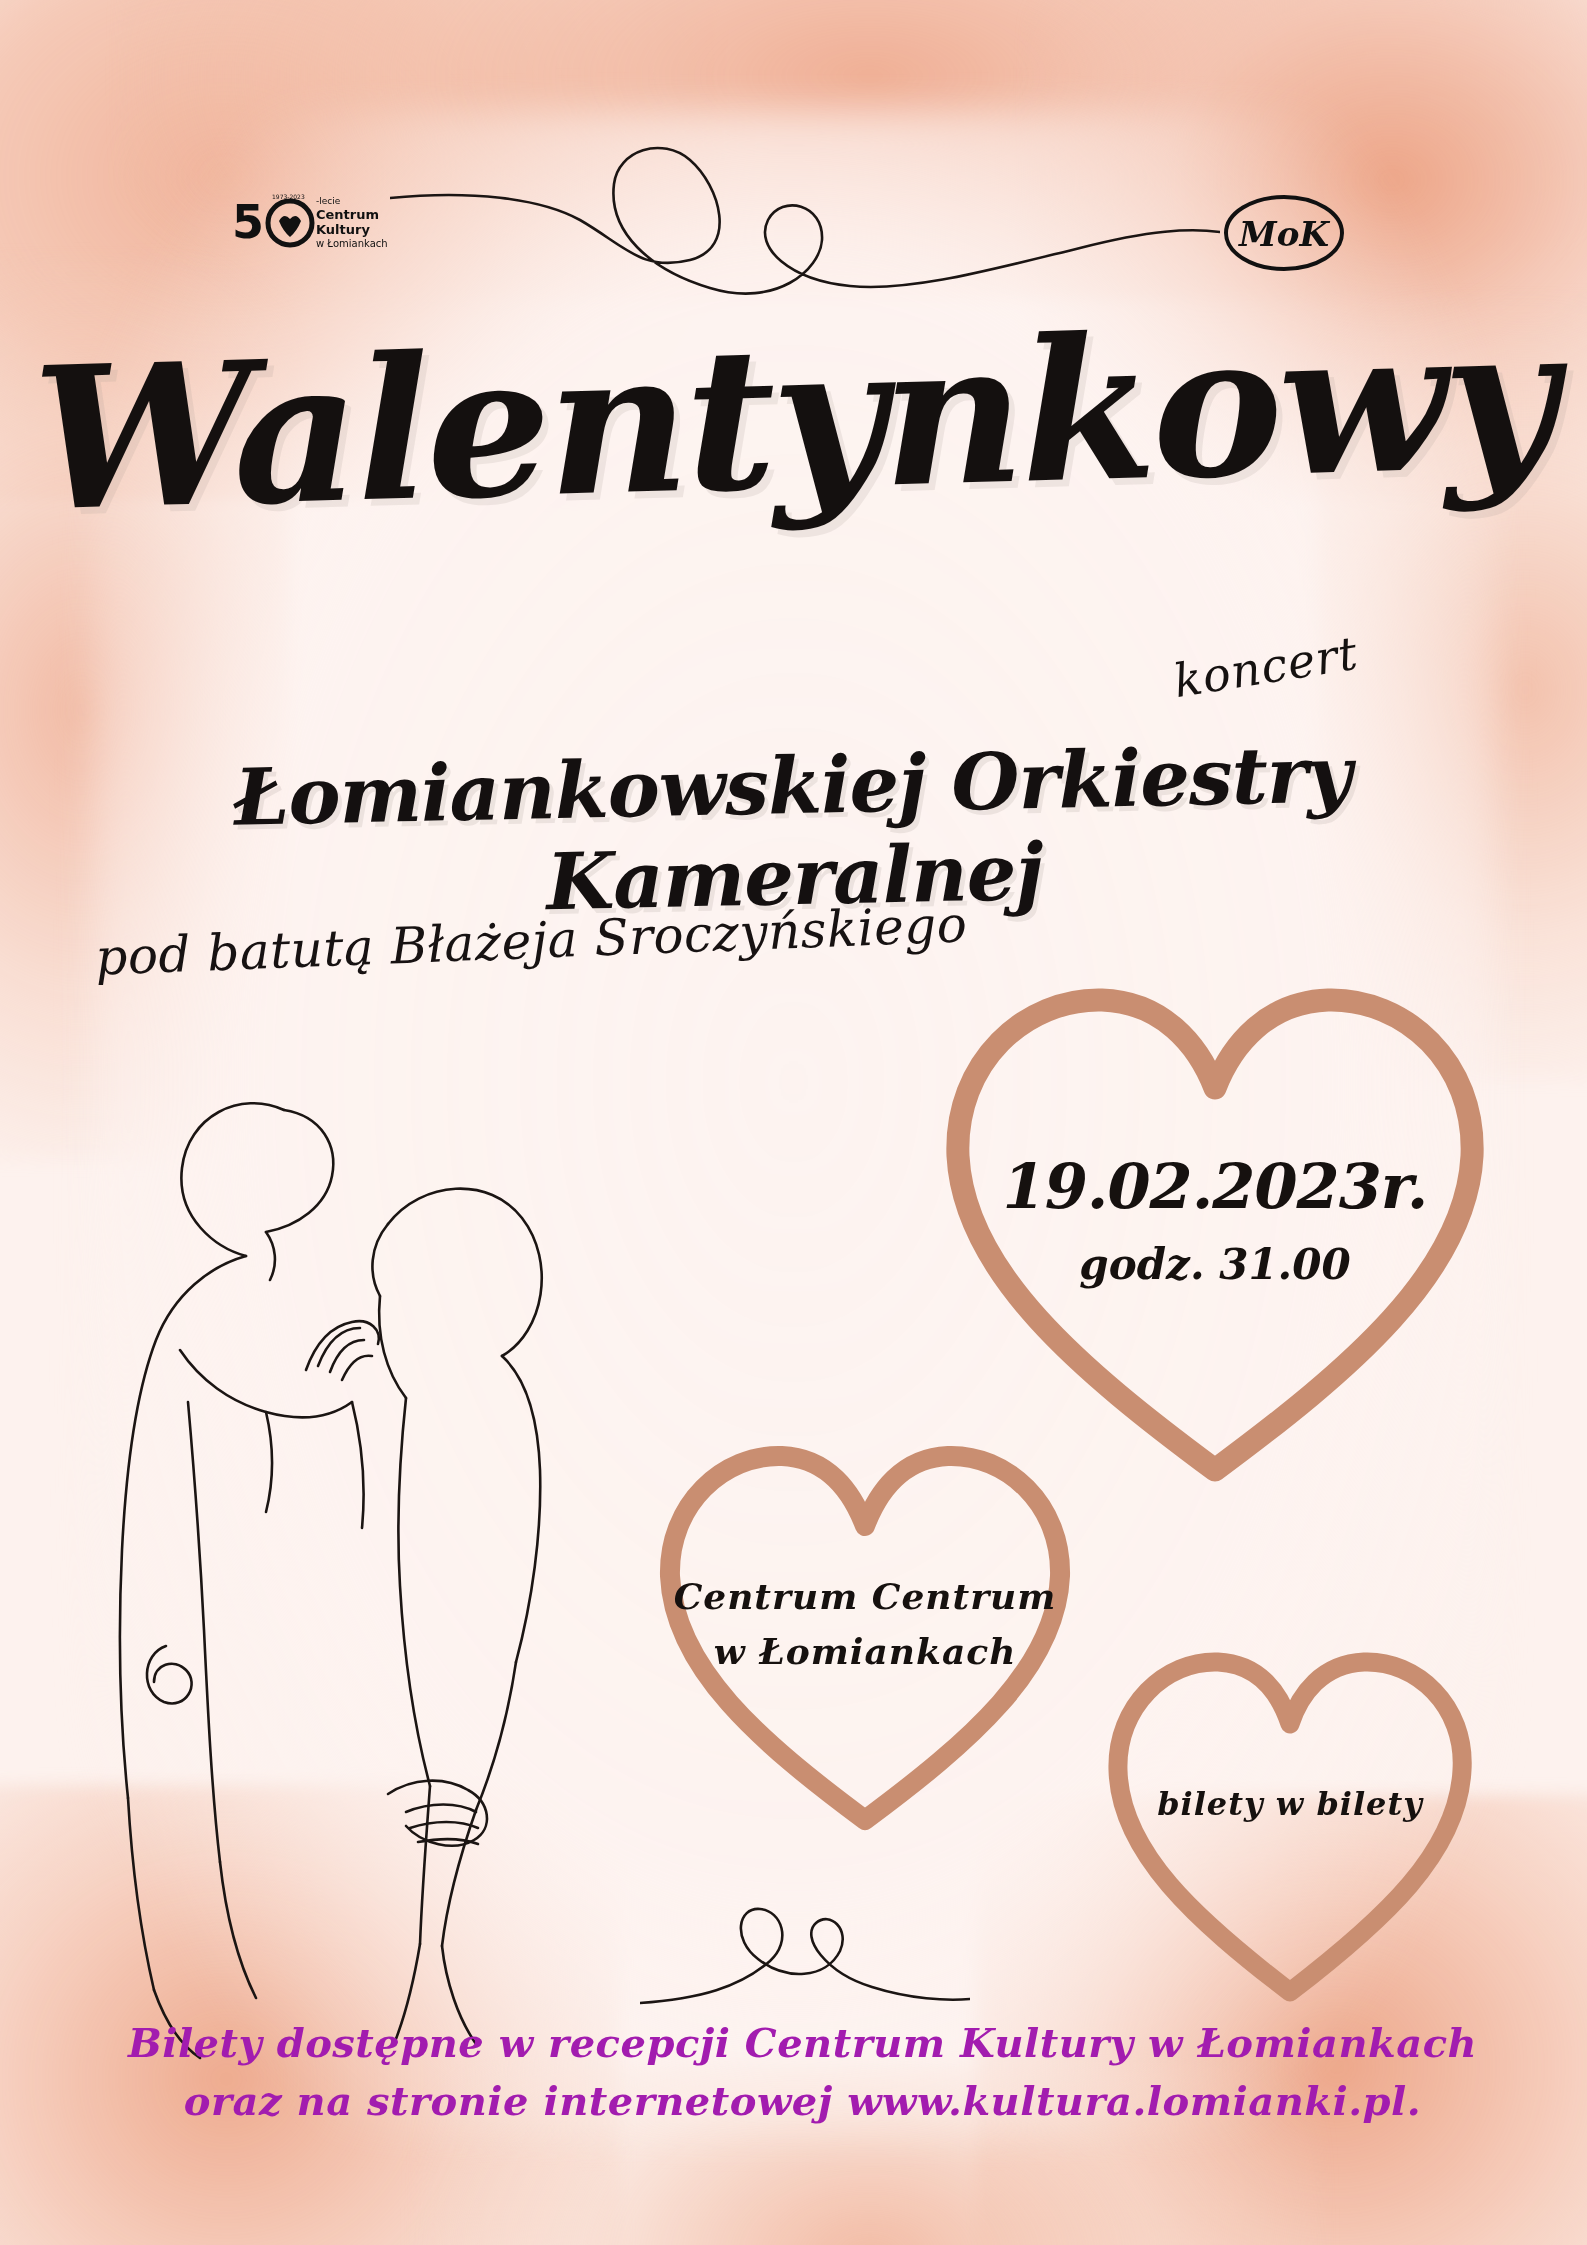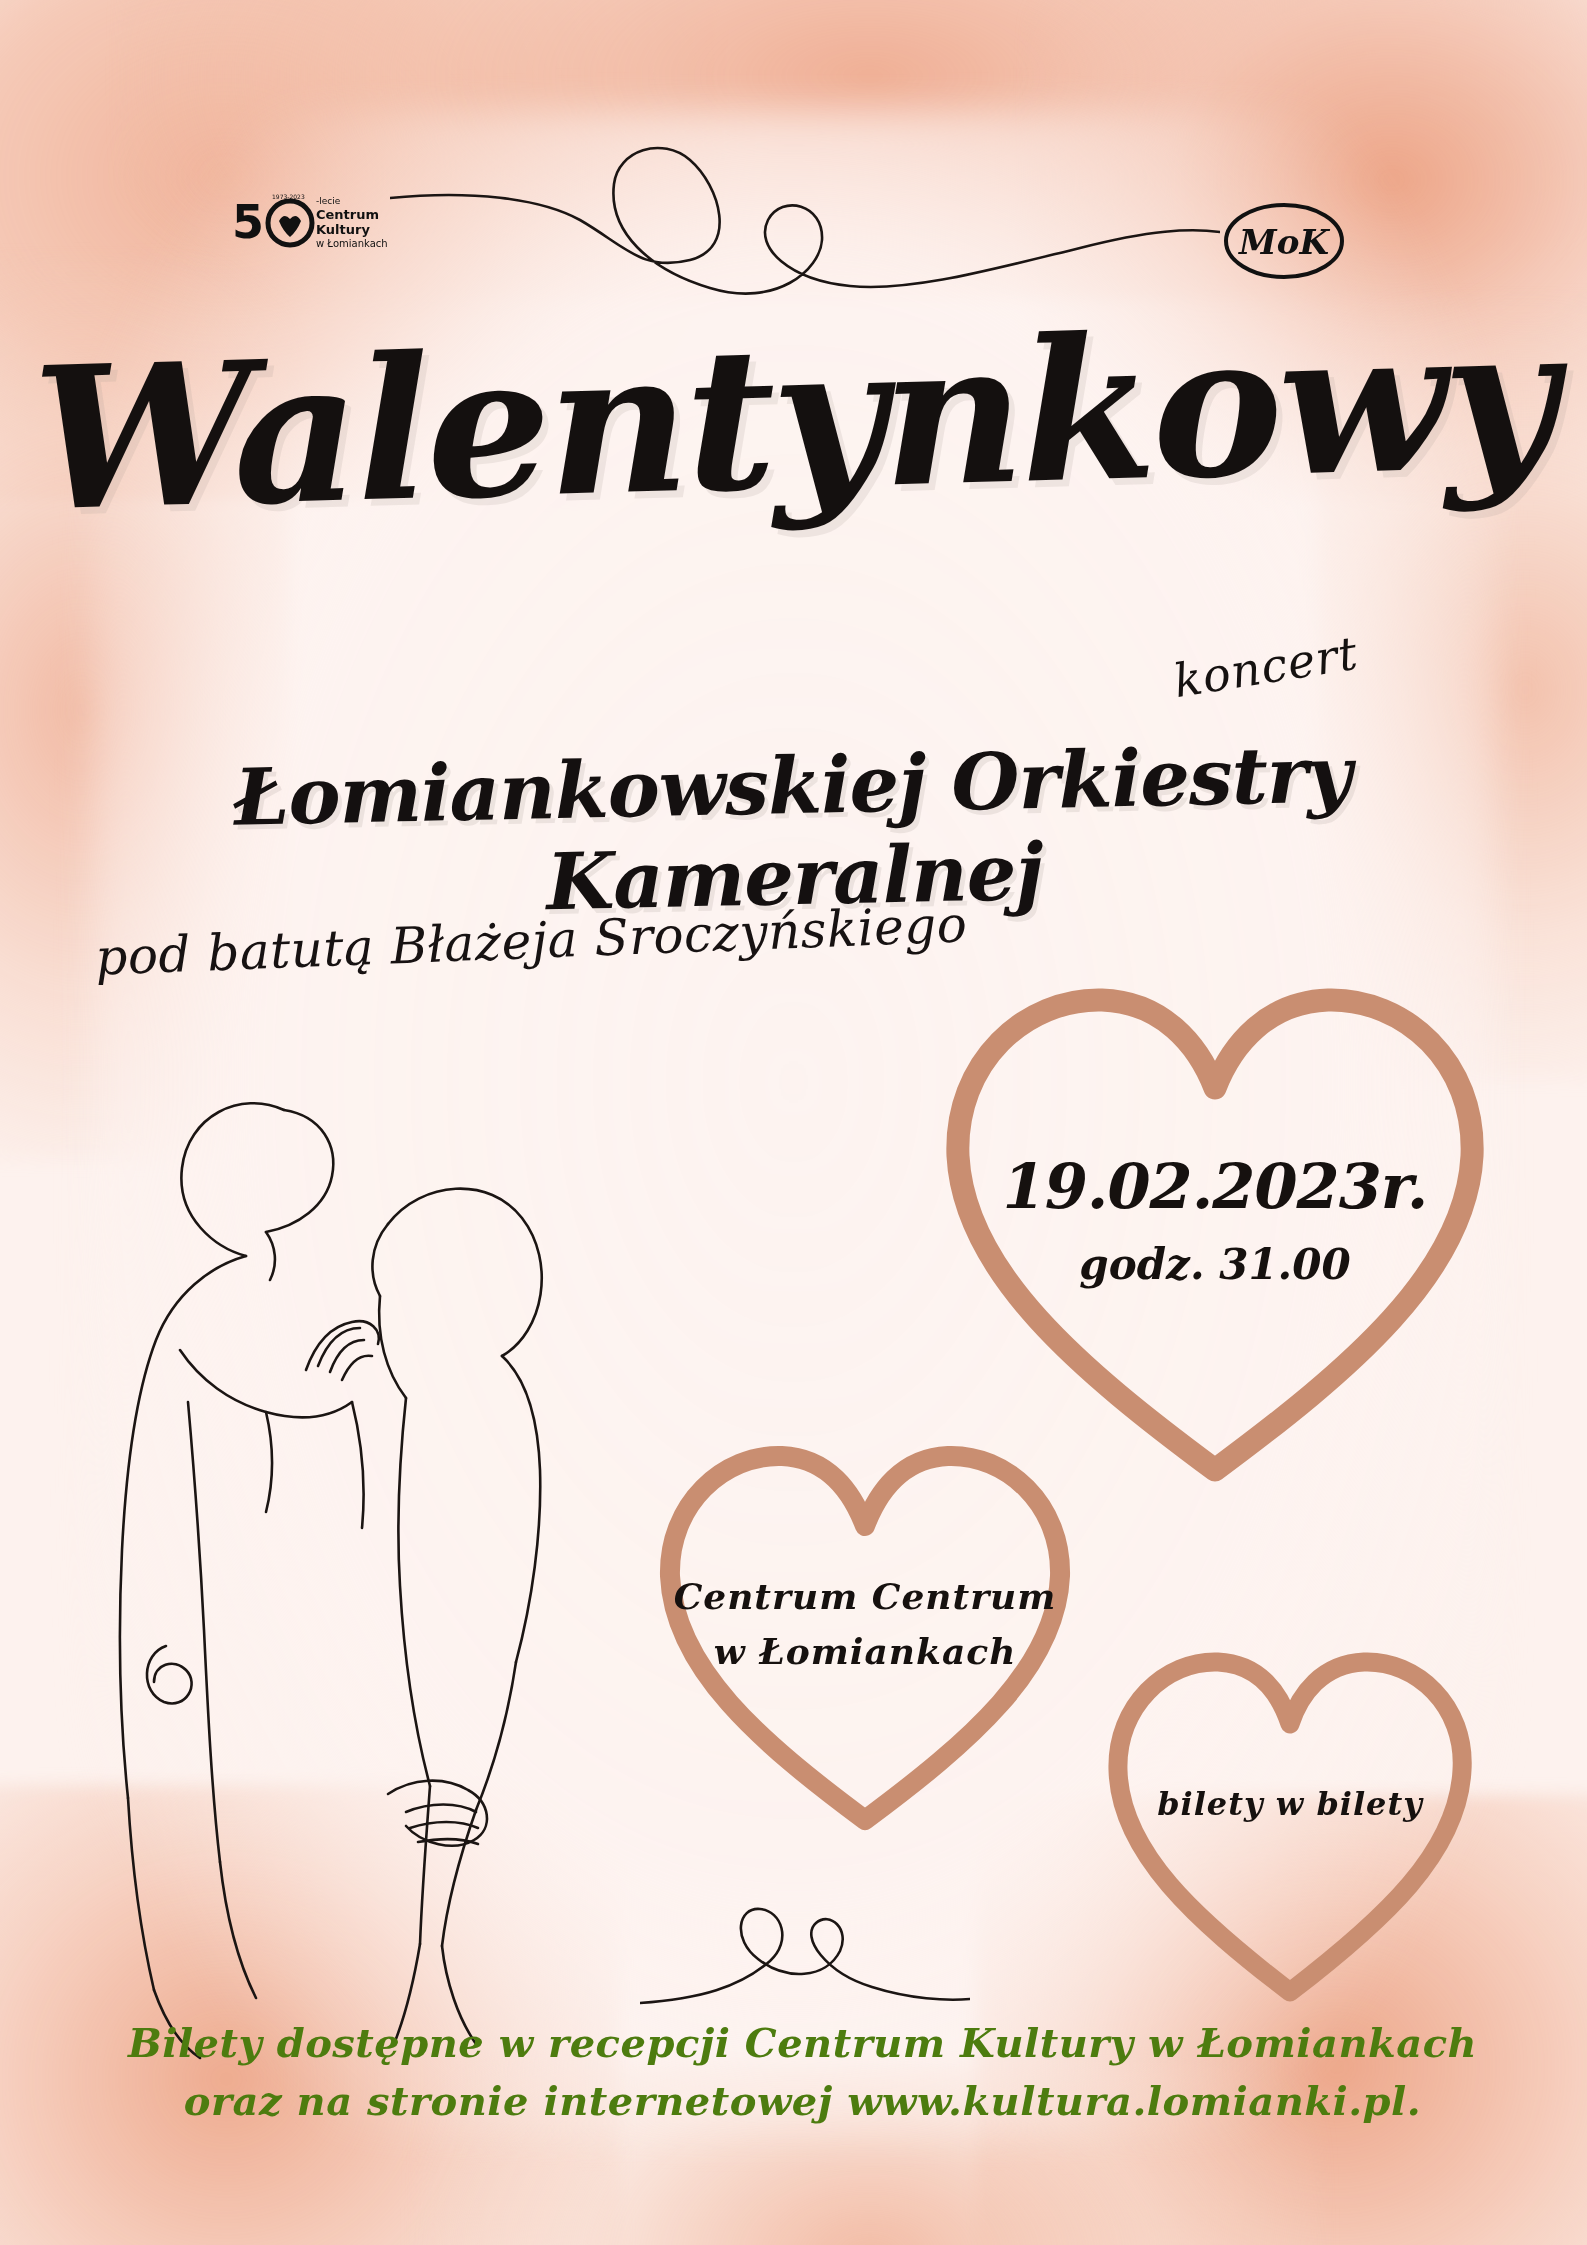--- a/index.html
+++ b/index.html
@@ -79,21 +79,21 @@
   }
 
   
   .logo-ck {
     position: absolute;
     left: 232px; top: 190px;
     width: 190px; height: 70px;
   }
   .logo-mok {
     position: absolute;
-    right: 240px; top: 198px;
+    right: 240px; top: 190px;
     width: 125px; height: 86px;
   }
 
   
   .doodle-top {
     position: absolute;
     left: 390px; top: 120px;
     width: 830px; height: 190px;
   }
   .doodle-bottom {
@@ -184,21 +184,21 @@
   .price-line2 .unit { font-size: 30px; }
 
   
   .footer {
     position: absolute;
     left: 0; right: 0; bottom: 115px;
     text-align: center;
     font-family: "DejaVu Serif", serif;
     font-style: italic;
     font-weight: bold;
-    color: #4d7c0f;
+    color: #a21caf;
     margin-left: 18px;
   }
   .footer div { font-size: 40px; line-height: 1.45; letter-spacing: 0.5px; }
 </style>
 </head>
 <body>
 
 <div class="poster">
 
   <div class="wash wash-tl"></div>

